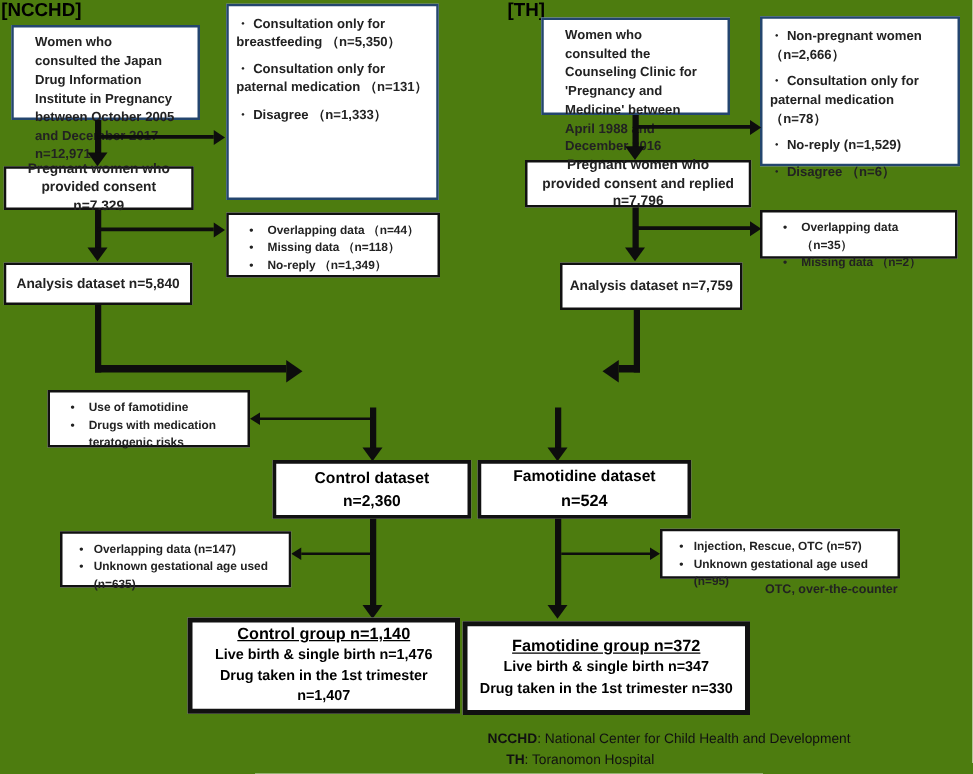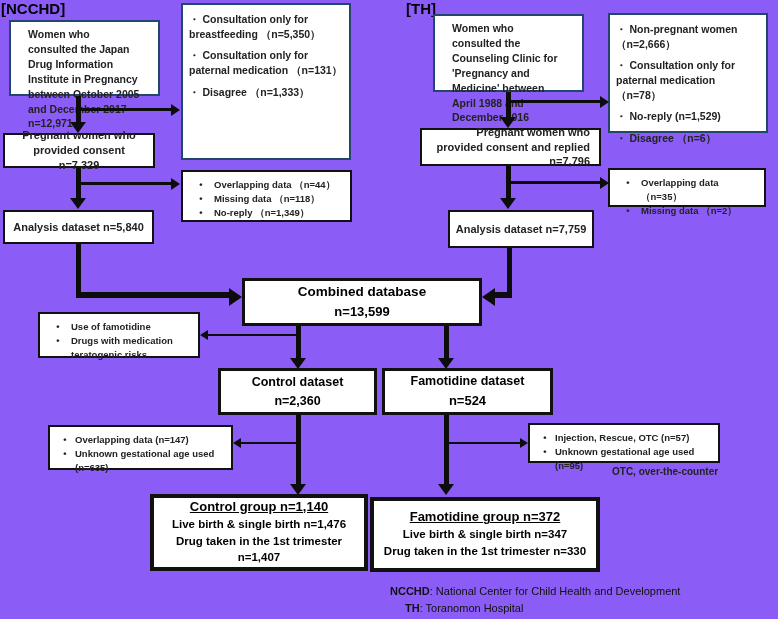--- a/index.html
+++ b/index.html
@@ -1,27 +1,27 @@
 <!DOCTYPE html>
 <html><head>
 <meta charset="utf-8">
 <style>
   html,body{margin:0;padding:0;background:#fff;}
   .canvas{
-    position:relative;width:778px;height:619px;background:#8b5cf6;
+    position:relative;width:778px;height:619px;background:#4d7c0f;
     font-family:"Liberation Sans", sans-serif;color:#1a1a1a;overflow:hidden;
   }
   .box{position:absolute;background:#fff;border:2px solid #111;box-sizing:border-box;}
   .navy{border-color:#24466e;}
   .bthick{border-width:3px;}
   .bxthick{border-width:4px;}
   .tag{position:absolute;font-weight:bold;font-size:15px;color:#000;}
   .srctext{font-size:10.5px;line-height:1.42;padding:5px 17px;font-weight:600;color:#222;}
   .ctr{display:flex;flex-direction:column;justify-content:center;align-items:center;text-align:center;}
-  .lft{display:flex;flex-direction:column;justify-content:center;text-align:right;}
+  .lft{display:flex;flex-direction:column;justify-content:center;text-align:center;}
   .t11{font-size:11px;font-weight:600;line-height:1.35;color:#222;}
   .bluelist{padding:7px 6px;font-size:10.5px;line-height:1.4;font-weight:600;color:#222;}
   .bluelist .bitem{margin-bottom:7px;}
   .bluelist .bitem:last-child{margin-bottom:0;}
   .jb{margin-right:3px;}
   .dotlist{padding:6px 5px;font-size:9.5px;line-height:1.45;font-weight:600;color:#222;}
   .drow{display:flex;}
   .drow .dot{width:26px;text-align:center;flex:0 0 26px;}
   .drow .dtx{flex:1;}
   .dotlist2 .drow .dot{width:20px;flex:0 0 20px;}
@@ -118,24 +118,20 @@
   <div class="hl" style="left:508px;top:100px;width:92px;height:3px"></div>
   <div class="ahr" style="left:600px;top:96px"></div>
   <div class="vl" style="left:506px;top:166px;width:5px;height:33px"></div>
   <div class="ahd" style="left:500px;top:198px"></div>
   <div class="hl" style="left:508px;top:181px;width:92px;height:3px"></div>
   <div class="ahr" style="left:600px;top:177px"></div>
   <div class="vl" style="left:507px;top:248px;width:5px;height:50px"></div>
   <div class="hl" style="left:495px;top:292px;width:17px;height:6px"></div>
   <div class="ahl big" style="left:482px;top:288px"></div>
 
-  <div class="box ctr bthick" style="left:242px;top:278px;width:240px;height:48px">
-    <div class="big-title">Combined database</div>
-    <div class="big-title" style="font-size:13px">n=13,599</div>
-  </div>
 
   <div class="box dotlist" style="left:38px;top:312px;width:162px;height:46px">
     <div class="drow">
         <span class="dot">•</span>
         <span class="dtx">Use of famotidine</span>
       </div>
     <div class="drow">
         <span class="dot">•</span>
         <span class="dtx">Drugs with medication teratogenic risks</span>
       </div>

